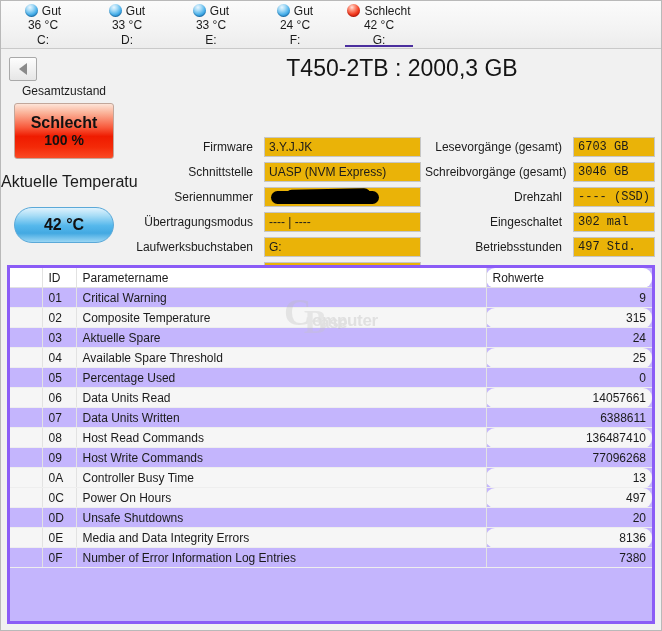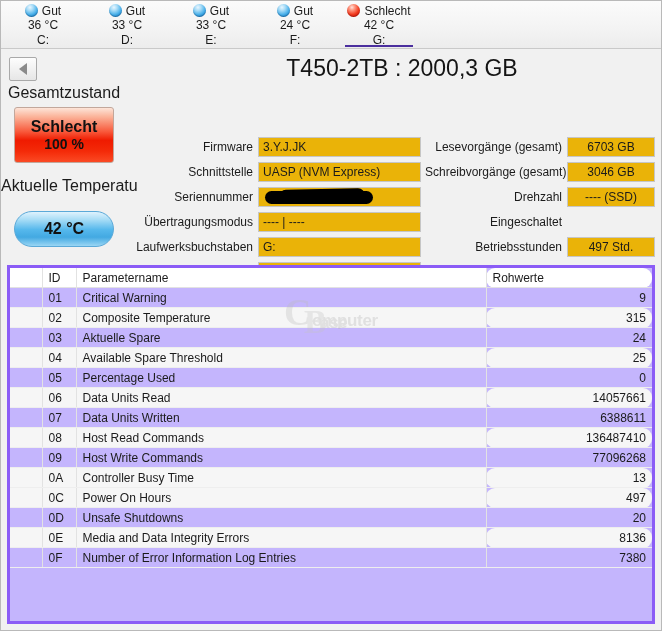--- a/index.html
+++ b/index.html
@@ -143,21 +143,21 @@
 
   
   .healthcol {
     position: absolute;
     left: 0;
     top: 35px;
     width: 126px;
     text-align: center;
   }
   .health-label {
-    font-size: 16px;
+    font-size: 12px;
     color: #1b1b1b;
     margin-bottom: 5px;
   }
   .health-box {
     margin: 0 auto;
     width: 100px;
     height: 56px;
     border: 1px solid #c2a79b;
     border-radius: 3px;
     background: linear-gradient(to bottom,
@@ -225,40 +225,40 @@
     display: flex;
     align-items: center;
     height: 20px;
     margin-bottom: 5px;
   }
   .field-label {
     flex: 0 0 auto;
     text-align: right;
     font-size: 12px;
     color: #1b1b1b;
-    padding-right: 5px;
+    padding-right: 11px;
     white-space: nowrap;
   }
   .fields-left .field-label { width: 122px; }
   .fields-right .field-label { width: 137px; }
   .field-value {
     flex: 1 1 auto;
     height: 20px;
     background: #eab308;
     border: 1px solid #c6c6c6;
     box-sizing: border-box;
     font-size: 12px;
     color: #1b1b1b;
     line-height: 18px;
     padding: 0 4px;
     overflow: hidden;
     white-space: nowrap;
     cursor: text;
   }
-  .field-value.right { text-align: center; }
+  .field-value.right { text-align: left; font-family: Liberation Mono, monospace; }
   .redacted {
     display: block;
     width: 108px;
     height: 13px;
     margin-top: 3px;
     margin-left: 2px;
     background: #000;
     border-radius: 7px;
     position: relative;
   }
@@ -507,20 +507,21 @@
         <div class="field">
           <div class="field-label">Schreibvorgänge (gesamt)</div>
           <div class="field-value right">3046 GB</div>
         </div>
         <div class="field">
           <div class="field-label">Drehzahl</div>
           <div class="field-value right">---- (SSD)</div>
         </div>
         <div class="field">
           <div class="field-label">Eingeschaltet</div>
+          <div class="field-value right">302 mal</div>
         </div>
         <div class="field">
           <div class="field-label">Betriebsstunden</div>
           <div class="field-value right">497 Std.</div>
         </div>
       </div>
   </div>
 
   <div class="tablewrap">
     <table class="smart">

